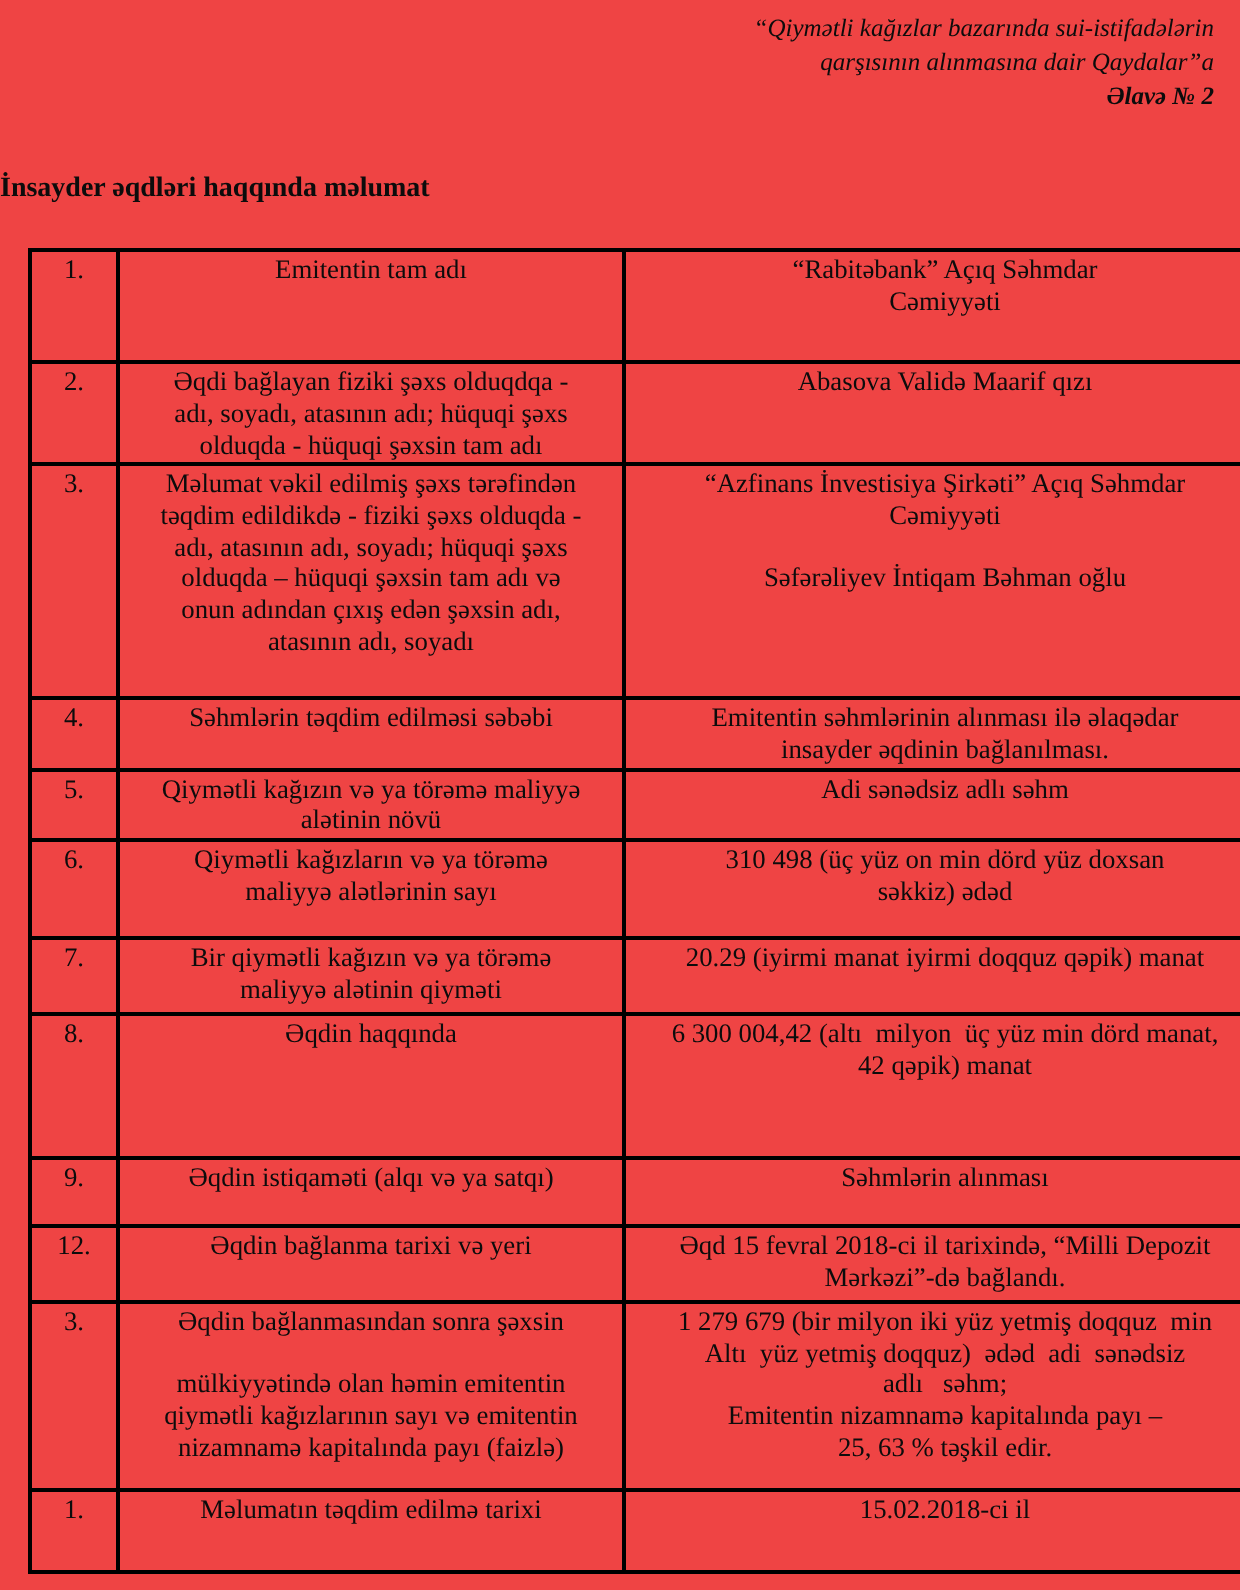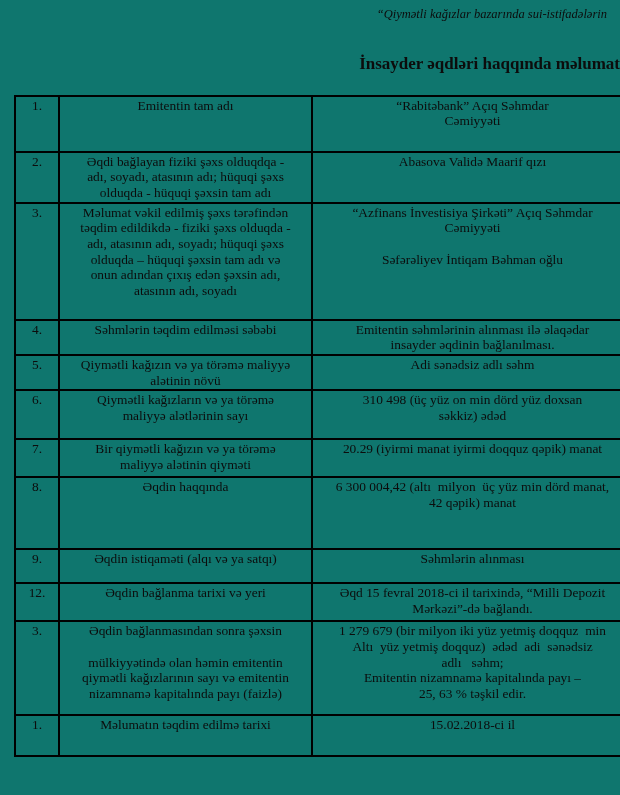--- a/index.html
+++ b/index.html
@@ -1,37 +1,37 @@
 <!DOCTYPE html>
 <html><head>
 <meta charset="utf-8">
 <style>
   html, body { margin: 0; padding: 0; background: #ffffff; }
   .page {
     position: relative;
     width: 620px;
     height: 795px;
-    background: #0f766e;
+    background: #ef4444;
     color: #0c0c0c;
     font-family: "Liberation Serif", serif;
     overflow: hidden;
   }
   .doc-header {
     padding: 6px 13px 0 0;
     text-align: right;
     font-style: italic;
     font-size: 12.5px;
     line-height: 1.34;
   }
   .doc-header .annex-line { font-weight: bold; }
   .doc-title {
     margin-top: 31px;
-    text-align: right;
+    text-align: left;
     font-weight: bold;
-    font-size: 17px;
+    font-size: 14px;
   }
   table.main-table {
     border-collapse: collapse;
     table-layout: fixed;
     width: 594px;
     margin: 21px 0 0 14px;
   }
   table.main-table td {
     border: 2px solid #000000;
     vertical-align: top;
@@ -49,20 +49,22 @@
   td.align-left  { text-align: left; padding-left: 2px; }
   td.v-mid       { vertical-align: middle; }
 </style>
 </head>
 <body>
 
 <div class="page">
 
   <div class="doc-header">
     <div>“Qiymətli kağızlar bazarında sui-istifadələrin</div>
+    <div>qarşısının alınmasına dair Qaydalar”a</div>
+    <div class="annex-line">Əlavə № 2</div>
   </div>
 
   <div class="doc-title">İnsayder əqdləri haqqında məlumat</div>
 
   <table class="main-table">
     <tbody>
       <tr style="height:56px">
         <td class="col-num">1.</td>
         <td class="col-label left-indent">Emitentin tam adı</td>
         <td class="col-value">“Rabitəbank” Açıq Səhmdar

